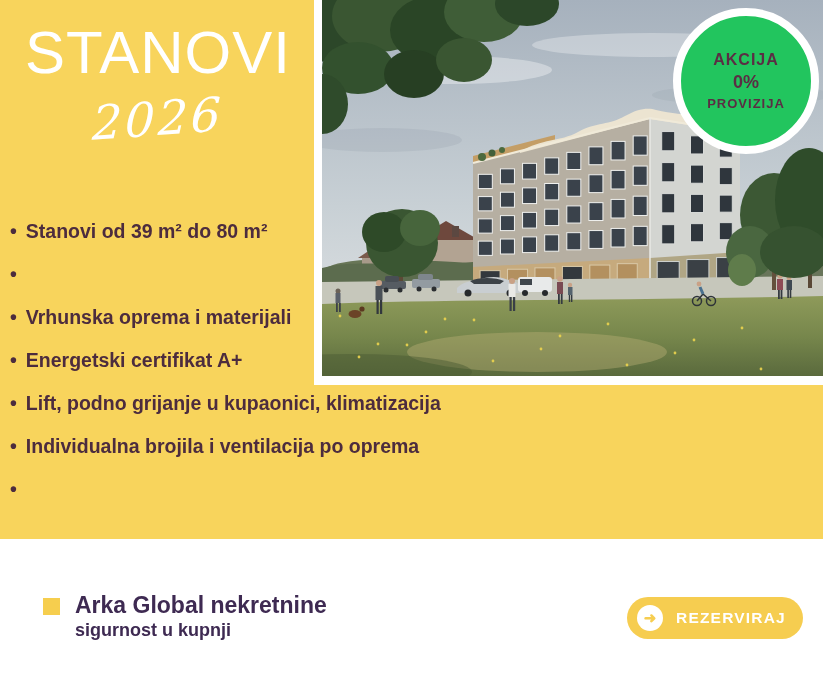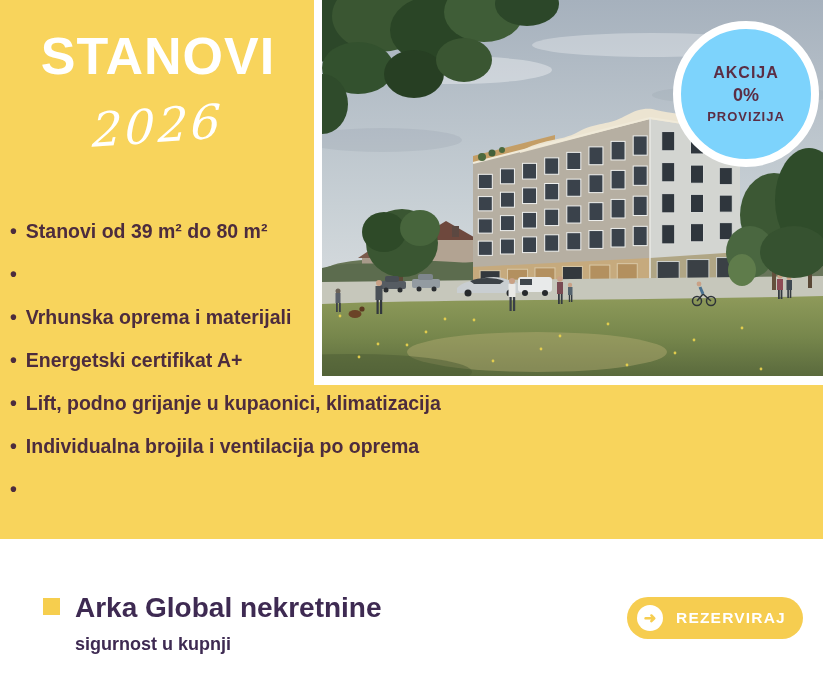--- a/index.html
+++ b/index.html
@@ -1,49 +1,49 @@
 <!DOCTYPE html>
 <html><head>
 <meta charset="utf-8">
 <style>
   html,body{margin:0;padding:0;background:#ffffff;}
   .canvas{position:relative;width:823px;height:690px;background:#F8D45C;overflow:hidden;
           font-family:"Liberation Sans",sans-serif;}
 
   
   .title-block{position:absolute;left:0;top:14px;width:316px;text-align:center;color:#fff;}
-  .title-block h1{margin:12px;font-size:52px;font-weight:700;letter-spacing:1px;}
+  .title-block h1{margin:4px;font-size:60px;font-weight:400;letter-spacing:1px;}
   .title-block h2{margin:7px 0 0;font-size:29px;font-weight:700;letter-spacing:3px;}
   .year{margin-top:2px;font-family:"DejaVu Serif",serif;font-style:italic;font-size:47px;
         letter-spacing:3px;transform:rotate(-4deg) skewX(-6deg);color:#fff;}
 
   
   .photo-frame{position:absolute;left:314px;top:0;width:509px;height:385px;background:#ffffff;
                padding:0 0 9px 8px;box-sizing:border-box;}
   .photo-frame svg{display:block;width:501px;height:376px;}
 
   
-  .badge{position:absolute;left:673px;top:21px;width:130px;height:130px;border-radius:50%;
-         background:#7dd3fc;border:8px solid #ffffff;display:flex;flex-direction:column;
+  .badge{position:absolute;left:673px;top:8px;width:130px;height:130px;border-radius:50%;
+         background:#22c55e;border:8px solid #ffffff;display:flex;flex-direction:column;
          align-items:center;justify-content:center;text-align:center;color:#5B2D44;z-index:5;}
   .badge .l1{font-size:16px;font-weight:800;letter-spacing:1px;}
   .badge .l2{font-size:18px;font-weight:800;margin:3px 0;}
   .badge .l3{font-size:13px;font-weight:800;letter-spacing:1px;}
 
   
   .features{position:absolute;left:10px;top:221px;margin:0;padding:0;list-style:none;width:800px;}
   .features li{display:flex;gap:9px;color:#4C2C3E;font-size:19.5px;font-weight:700;
                line-height:21px;margin-bottom:22px;white-space:nowrap;}
 
   
   .footer-bar{position:absolute;left:0;top:539px;width:823px;height:151px;background:#ffffff;}
   .brand{position:absolute;left:43px;top:593px;display:flex;gap:15px;}
   .sq{width:17px;height:17px;background:#F6CE4E;margin-top:5px;flex:none;}
-  .company{font-size:28px;font-weight:700;color:#3E2A52;line-height:1.05;}
-  .tagline{font-size:18px;font-weight:600;color:#3E2A52;margin-top:12px;}
+  .company{font-size:23px;font-weight:700;color:#3E2A52;line-height:1.05;}
+  .tagline{font-size:18px;font-weight:600;color:#3E2A52;margin-top:3px;}
   .cta{position:absolute;left:627px;top:597px;width:176px;height:42px;border-radius:21px;
        background:#F6CD50;border:none;display:flex;align-items:center;gap:13px;
        padding:0 0 0 10px;cursor:pointer;font-family:inherit;}
   .circ{width:26px;height:26px;border-radius:50%;background:#fff;color:#F6CD50;display:flex;
         align-items:center;justify-content:center;font-size:15px;font-weight:bold;flex:none;}
   .cta .label{color:#fff;font-size:15.5px;font-weight:800;letter-spacing:1.2px;}
 </style>
 </head>
 <body>
 

